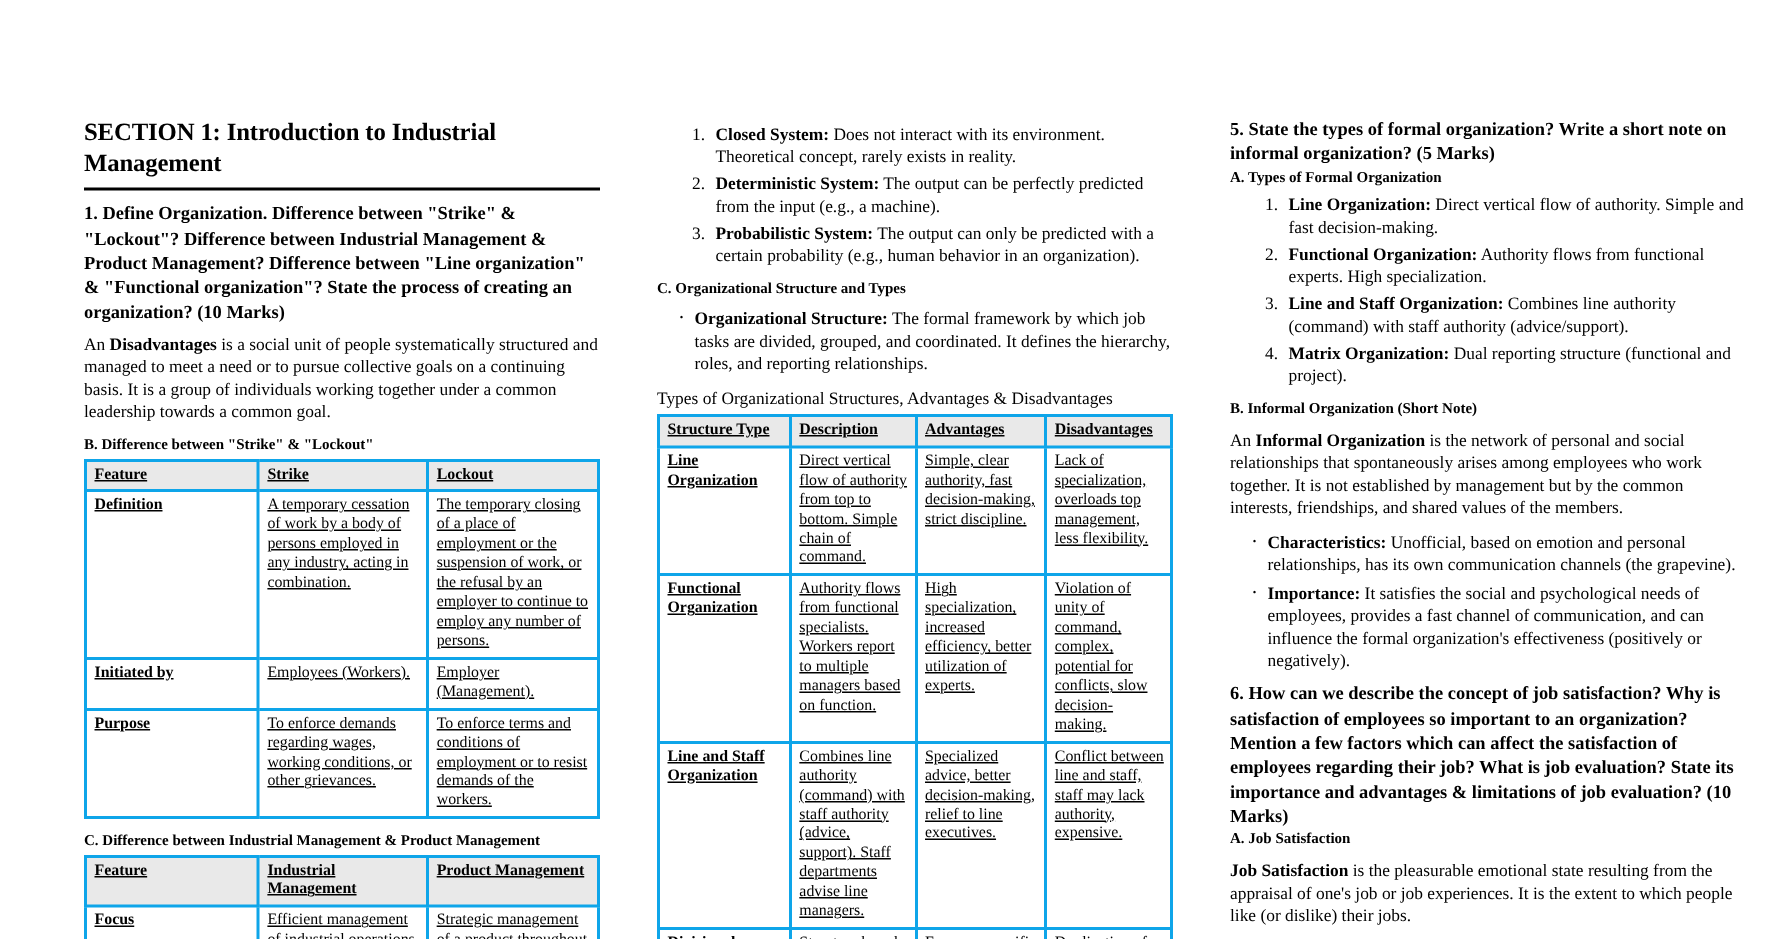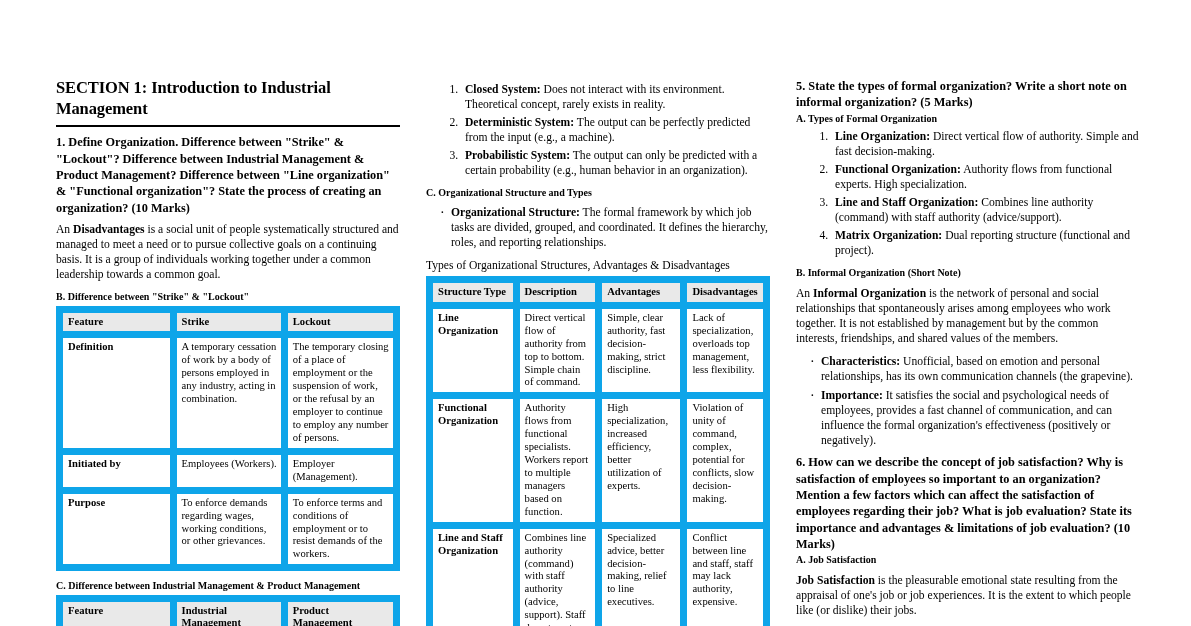--- a/index.html
+++ b/index.html
@@ -20,21 +20,21 @@
     height: 626px;
     overflow: hidden;
   }
   .columns {
     position: absolute;
     top: 78px;
     left: 0;
     width: 1191px;
     height: 548px;
     display: flex;
-    gap: 4px;
+    gap: 16px;
     overflow: hidden;
   }
   .col {
     width: 344px;
     overflow: hidden;
     position: relative;
   }
   .col-1 { margin-left: 56px; }
   .col-2 { margin-left: 22px; }
   .col-3 { margin-left: 22px; }
@@ -114,26 +114,27 @@
   table.gtable {
     border-collapse: collapse;
     width: 100%;
     font-size: 10.6px;
     line-height: 1.22;
     table-layout: fixed;
     margin: 0;
   }
   table.gtable th,
   table.gtable td {
-    border: 7px solid #0ea5e9;
+    border: 2px solid #0ea5e9;
     padding: 3px 4px 3px 5px;
     vertical-align: top;
     text-align: left;
     word-wrap: break-word;
     overflow-wrap: break-word;
+    text-decoration: underline;
   }
   table.gtable th {
     background: #e9e9e9;
     font-weight: bold;
   }
   table.gtable td.rowhead {
     font-weight: bold;
   }
   
   table.t3 col.c1 { width: 33.7%; }

